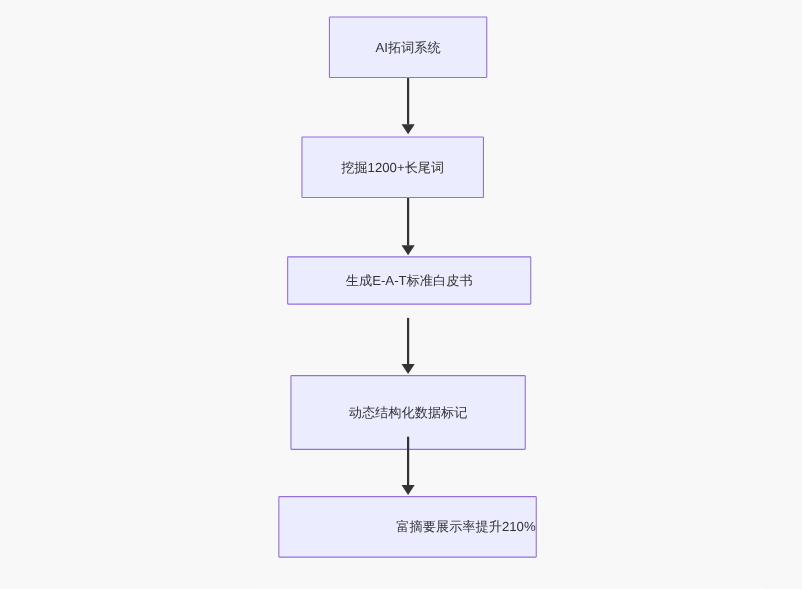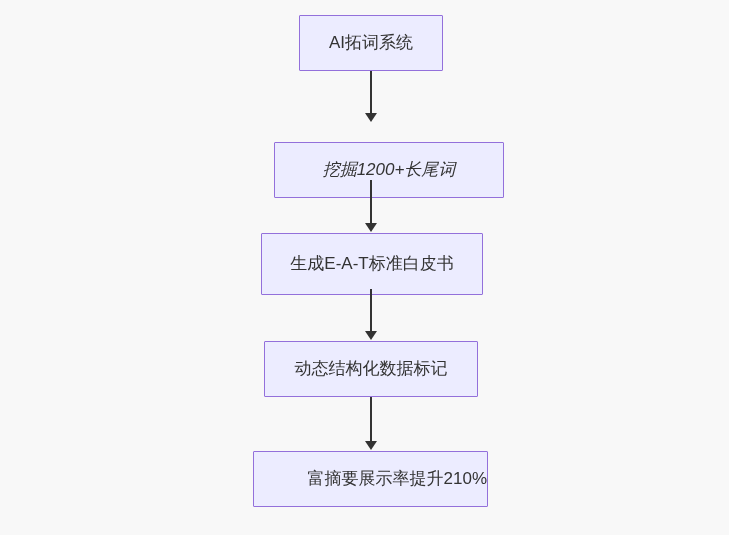--- a/index.html
+++ b/index.html
@@ -14,31 +14,31 @@
     background: #f8f8f8;
     overflow: hidden;
   }
   .node {
     position: absolute;
     box-sizing: border-box;
     background: #ECECFF;
     border: 1px solid #9370DB;
     border-radius: 1px;
     color: #333333;
-    font-size: 17px;
+    font-size: 12px;
     display: flex;
     align-items: center;
     justify-content: center;
     text-align: center;
     line-height: 1.2;
   }
   .n0 { left: 299px; top: 15px;  width: 144px; height: 56px; }
-  .n1 { left: 274px; top: 142px; width: 230px; height: 56px; font-style: italic; }
-  .n2 { left: 261px; top: 233px; width: 222px; height: 62px; }
-  .n3 { left: 264px; top: 341px; width: 214px; height: 56px; }
+  .n1 { left: 274px; top: 124px; width: 166px; height: 56px; }
+  .n2 { left: 261px; top: 233px; width: 222px; height: 44px; }
+  .n3 { left: 264px; top: 341px; width: 214px; height: 68px; }
   .n4 { left: 253px; top: 451px; width: 235px; height: 56px; justify-content: flex-end; }
 
   .arrow {
     position: absolute;
     left: 364px;
     width: 14px;
     display: flex;
     flex-direction: column;
     align-items: center;
   }

